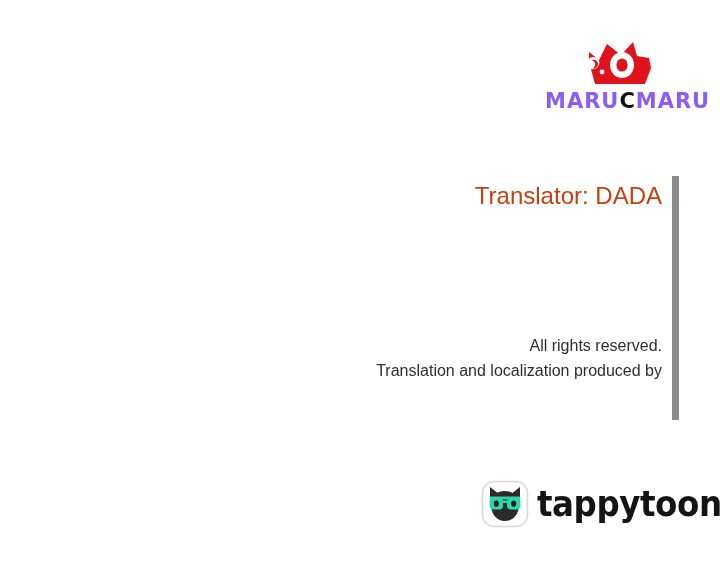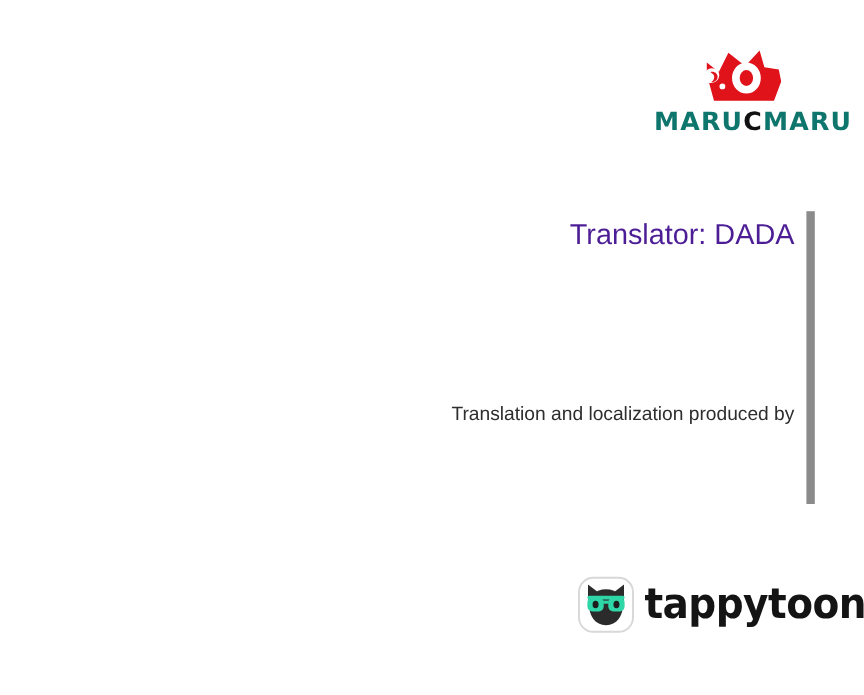--- a/index.html
+++ b/index.html
@@ -40,36 +40,36 @@
     width: 140px;
     height: 30px;
     text-align: center;
     font-family: "DejaVu Sans", sans-serif;
     font-weight: 700;
     font-size: 21px;
     letter-spacing: 1px;
     line-height: 30px;
     white-space: nowrap;
   }
-  .maru-wordmark .seg-red { color: #0f766e; }
+  .maru-wordmark .seg-red { color: #8b5cf6; }
   .maru-wordmark .seg-black { color: #111111; }
 
   
   .credits-block {
     position: absolute;
     left: 280px;
     top: 176px;
     width: 382px;
     text-align: right;
   }
   .credit-line {
     font-family: "Liberation Sans", sans-serif;
     font-size: 24px;
     font-weight: 400;
-    color: #4c1d95;
+    color: #c2410c;
     line-height: 39px;
     white-space: nowrap;
   }
 
   
   .rights-block {
     position: absolute;
     left: 280px;
     top: 333px;
     width: 382px;
@@ -143,20 +143,21 @@
       <span class="seg-red">MARU</span><span class="seg-black">C</span><span class="seg-red">MARU</span>
     </div>
 
   </div>
 
   <div class="credits-block">
     <div class="credit-line">Translator: DADA</div>
   </div>
 
   <div class="rights-block">
+    <div class="rights-line">All rights reserved.</div>
     <div class="rights-line">Translation and localization produced by</div>
   </div>
 
   <div class="divider-bar"></div>
 
   <div class="tappytoon-logo">
 
     <svg class="tappytoon-icon" viewBox="0 0 48 48">
       <rect x="1.5" y="1.5" width="45" height="45" rx="12" ry="12" fill="#ffffff" stroke="#d8d8d8" stroke-width="1.6"></rect>
       <path d="M9 20 L9 7 L18 14 Z" fill="#2b2b2b"></path>

